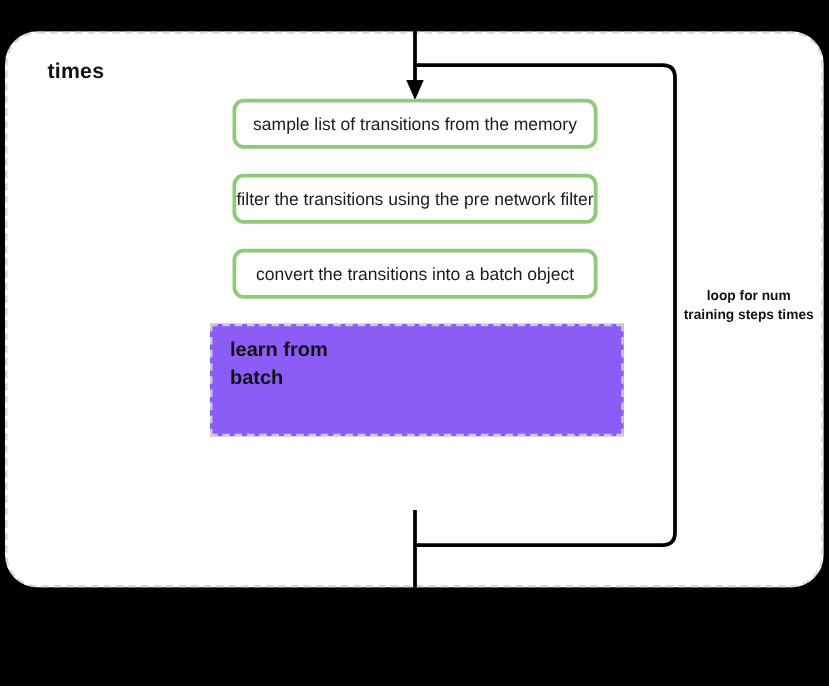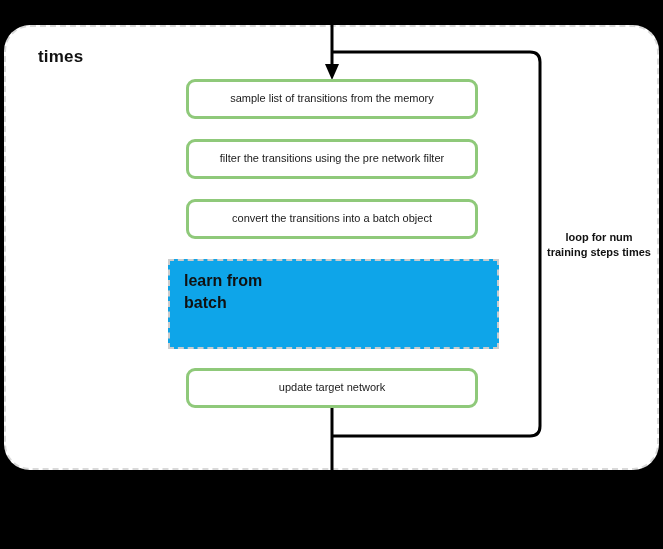--- a/index.html
+++ b/index.html
@@ -48,37 +48,37 @@
     height: 40px;
     background: #ffffff;
     border: 3px solid #8fc97a;
     border-radius: 9px;
     box-sizing: border-box;
     display: flex;
     align-items: center;
     justify-content: center;
   }
   .step-box span {
-    font-size: 11px;
+    font-size: 14px;
     color: #1a1a1a;
     line-height: 1.2;
   }
   #step-0 { top: 79px; }
   #step-1 { top: 139px; }
   #step-2 { top: 199px; }
   #step-3 { top: 368px; }
 
   
   .subproc-box {
     position: absolute;
     left: 168px;
     top: 259px;
     width: 331px;
     height: 90px;
-    background: #0ea5e9;
+    background: #8b5cf6;
     border: 2px dashed #cccccc;
     box-sizing: border-box;
   }
   .subproc-label {
     position: absolute;
     left: 14px;
     top: 9px;
     font-size: 16px;
     font-weight: bold;
     color: #111111;
@@ -137,19 +137,16 @@
   </div>
 
   <div class="step-box" id="step-1">
     <span>filter the transitions using the pre network filter</span>
   </div>
 
   <div class="subproc-box">
     <div class="subproc-label">learn from batch</div>
   </div>
 
-  <div class="step-box" id="step-3">
-    <span>update target network</span>
-  </div>
 
   <div class="loop-label">loop for num training steps times</div>
 
 </div>
 
 </body></html>

